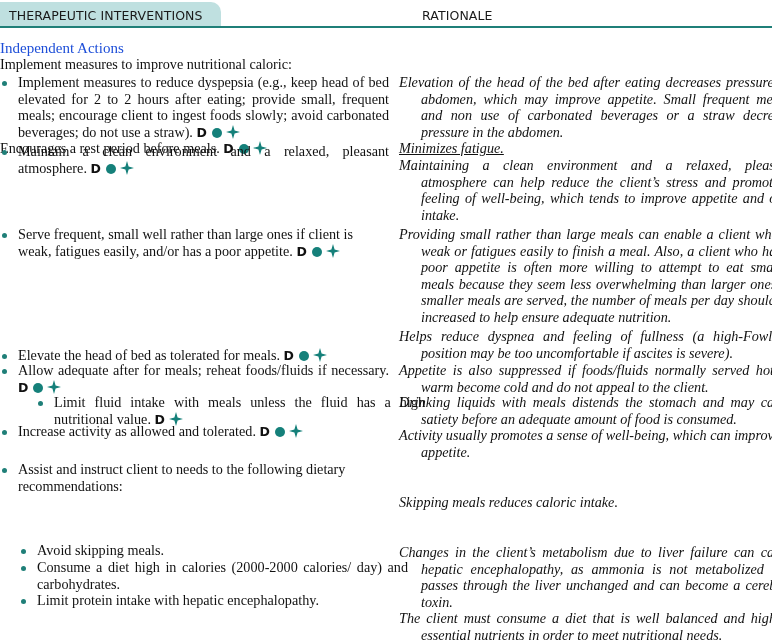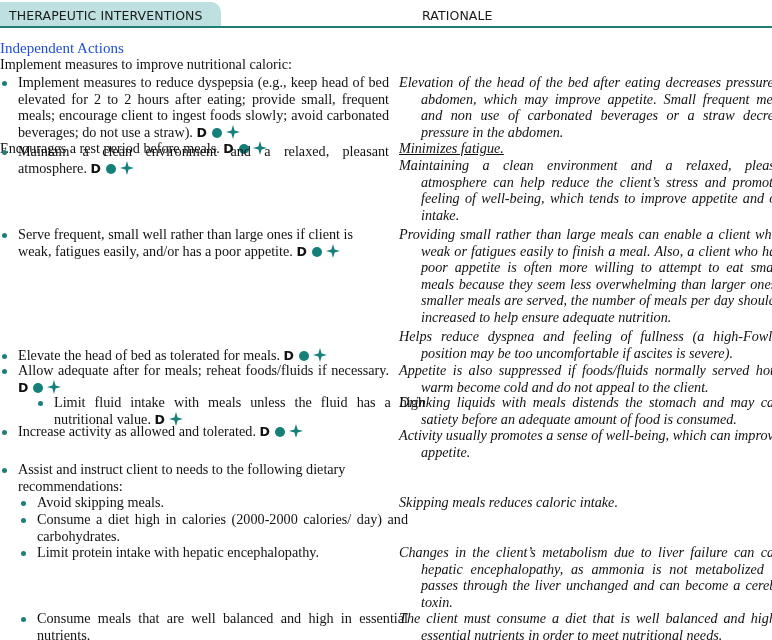--- a/index.html
+++ b/index.html
@@ -17,21 +17,21 @@
 
   .section-title { position:absolute; left:0; top:40px; font-size:15px; color:#1d4ed8; }
 
   .t { position:absolute; font-size:14.2px; line-height:16.5px; }
   .left { left:0; width:371px; }
   .right { left:399px; width:372px; font-style:italic; }
   .j { text-align:justify; }
   .bul { padding-left:18px; text-indent:0; }
   .bul::before { content:""; position:absolute; left:2px; top:7px; width:5px; height:5px;
                  border-radius:50%; background:#1f7f78; }
-  .bul2 { padding-left:37px; }
+  .bul2 { padding-left:37px;margin-top:48px; }
   .bul2::before { content:""; position:absolute; left:21px; top:7px; width:5px; height:5px;
                  border-radius:50%; background:#1f7f78; }
   .hang { padding-left:22px; text-indent:-22px; }
 
   .codes { white-space:nowrap; }
   .code-d { font-family:"DejaVu Sans", sans-serif; font-weight:bold; font-size:12.5px; }
   .dot { display:inline-block; width:10px; height:10px; border-radius:50%;
          background:#15807a; margin-left:5px; vertical-align:-1px; }
   .star { display:inline-block; margin-left:4px; vertical-align:-2px; }
 </style>

